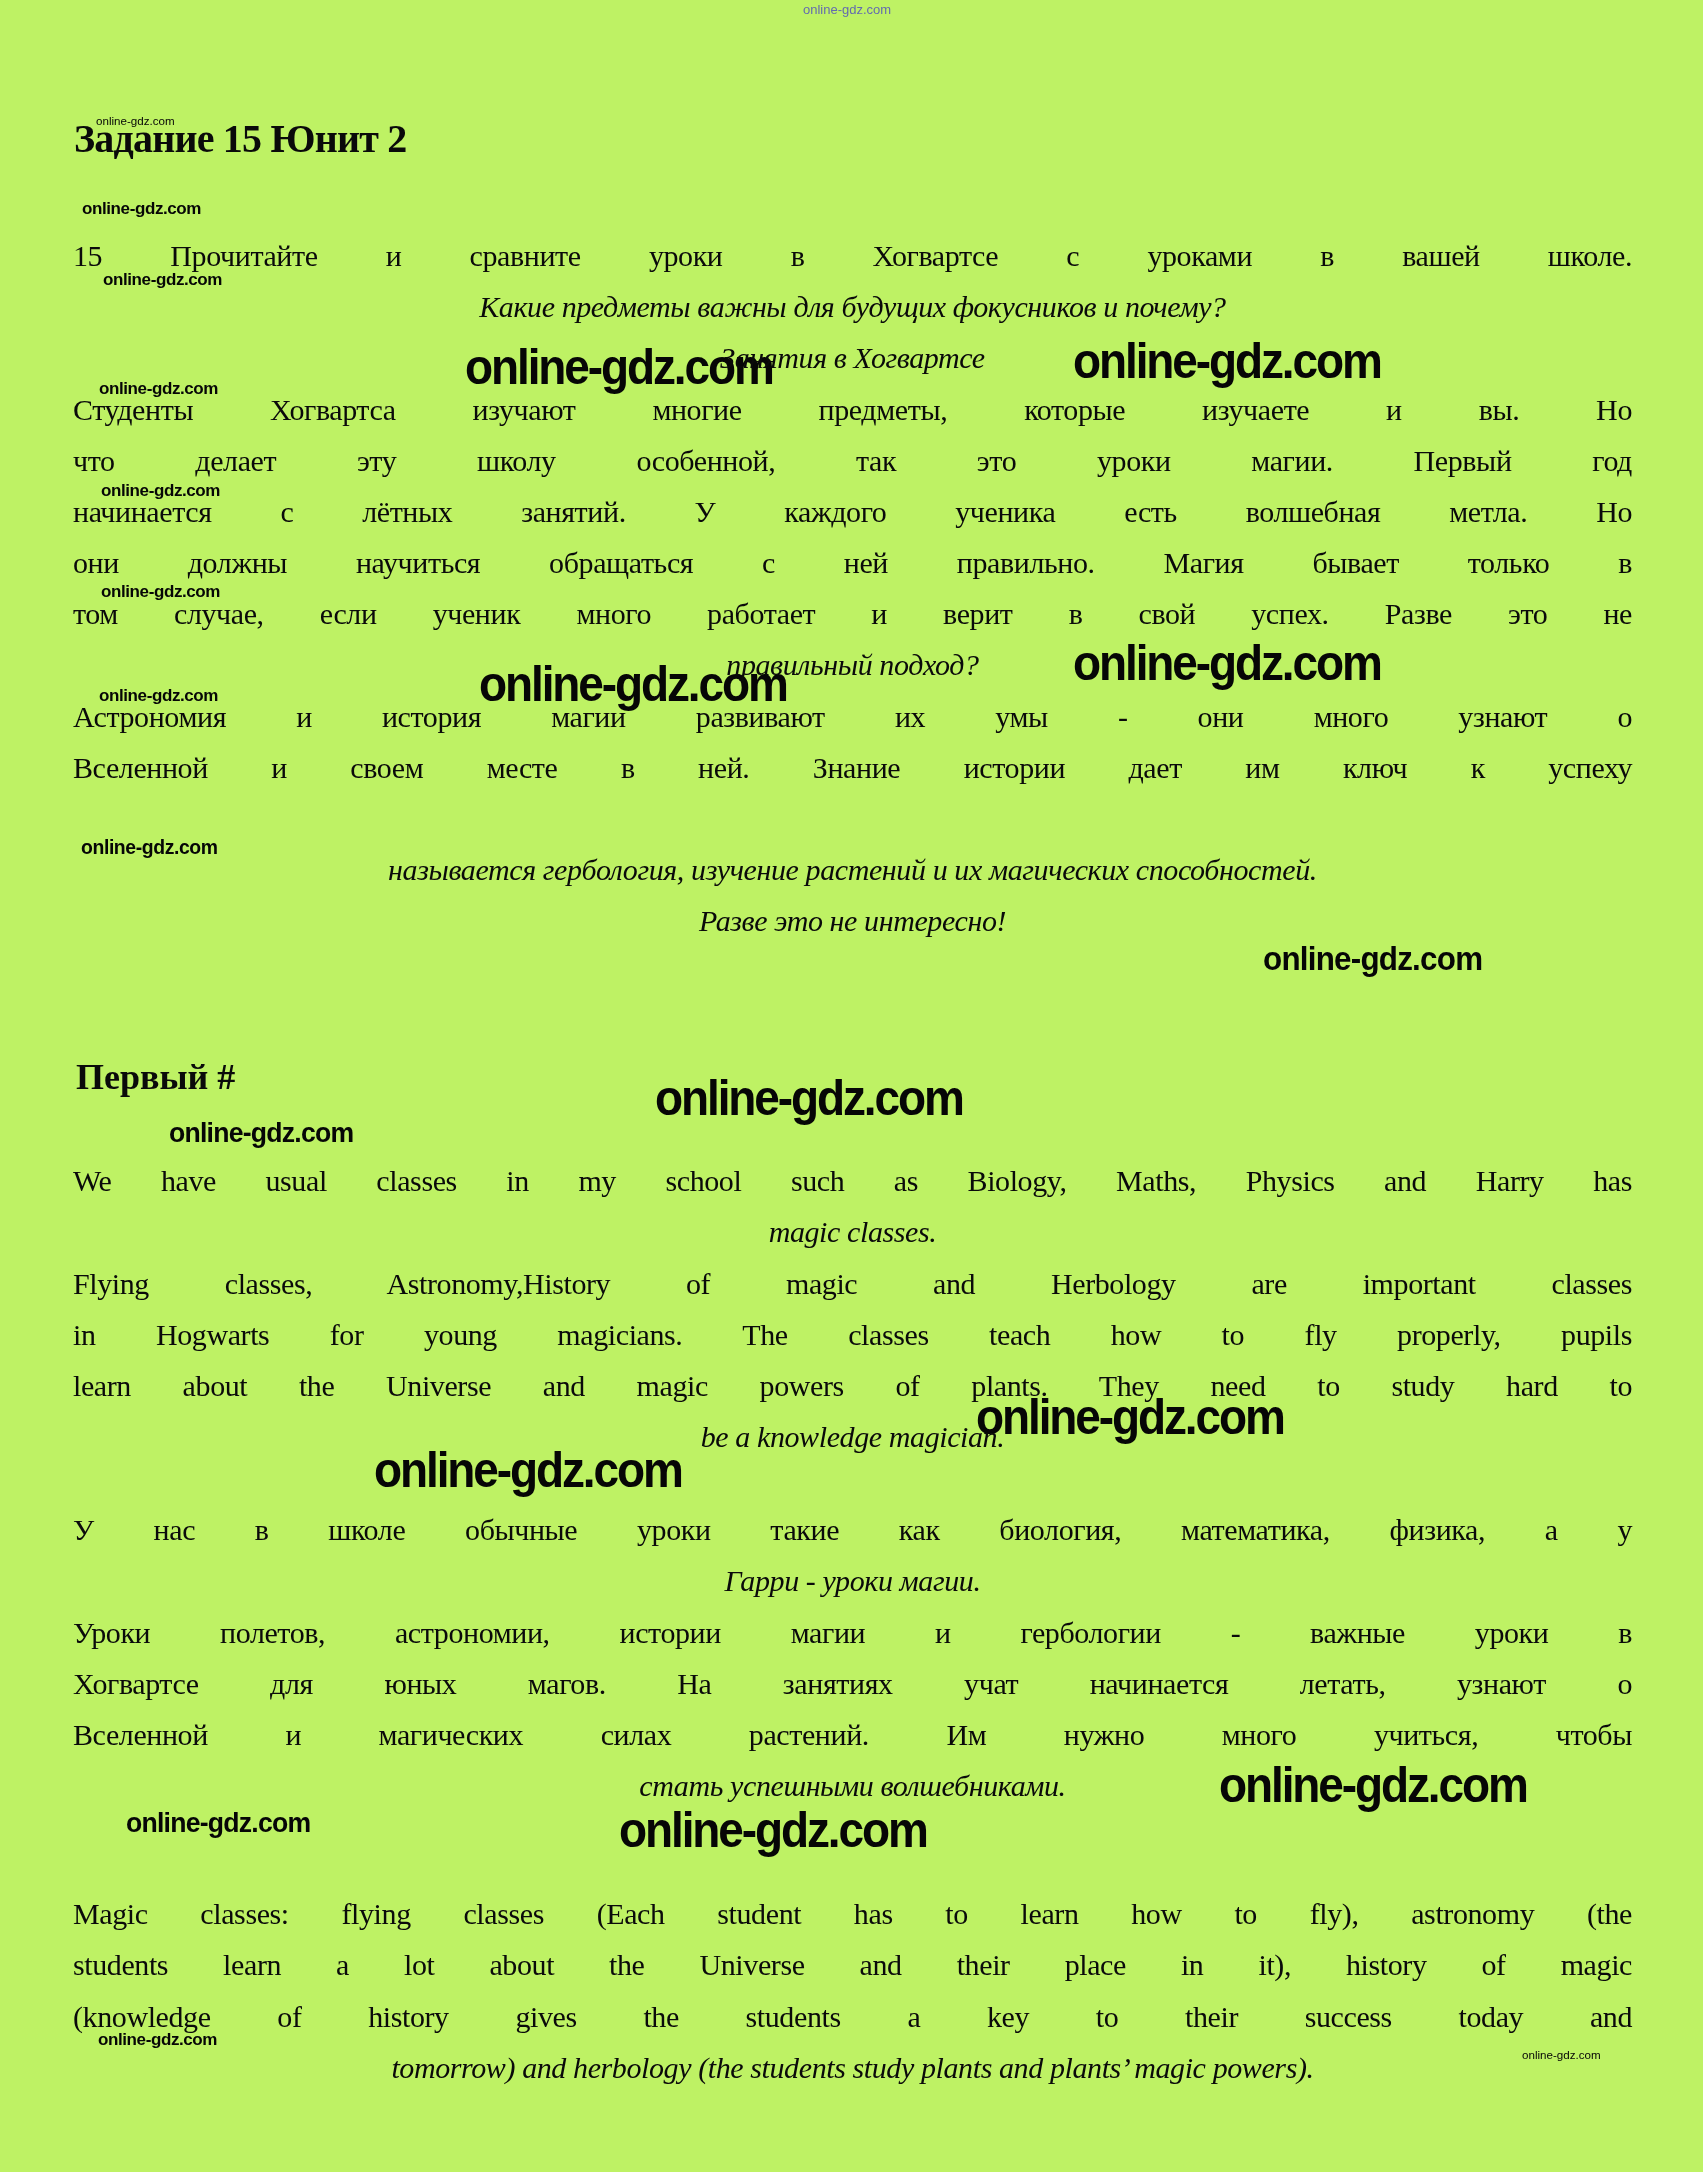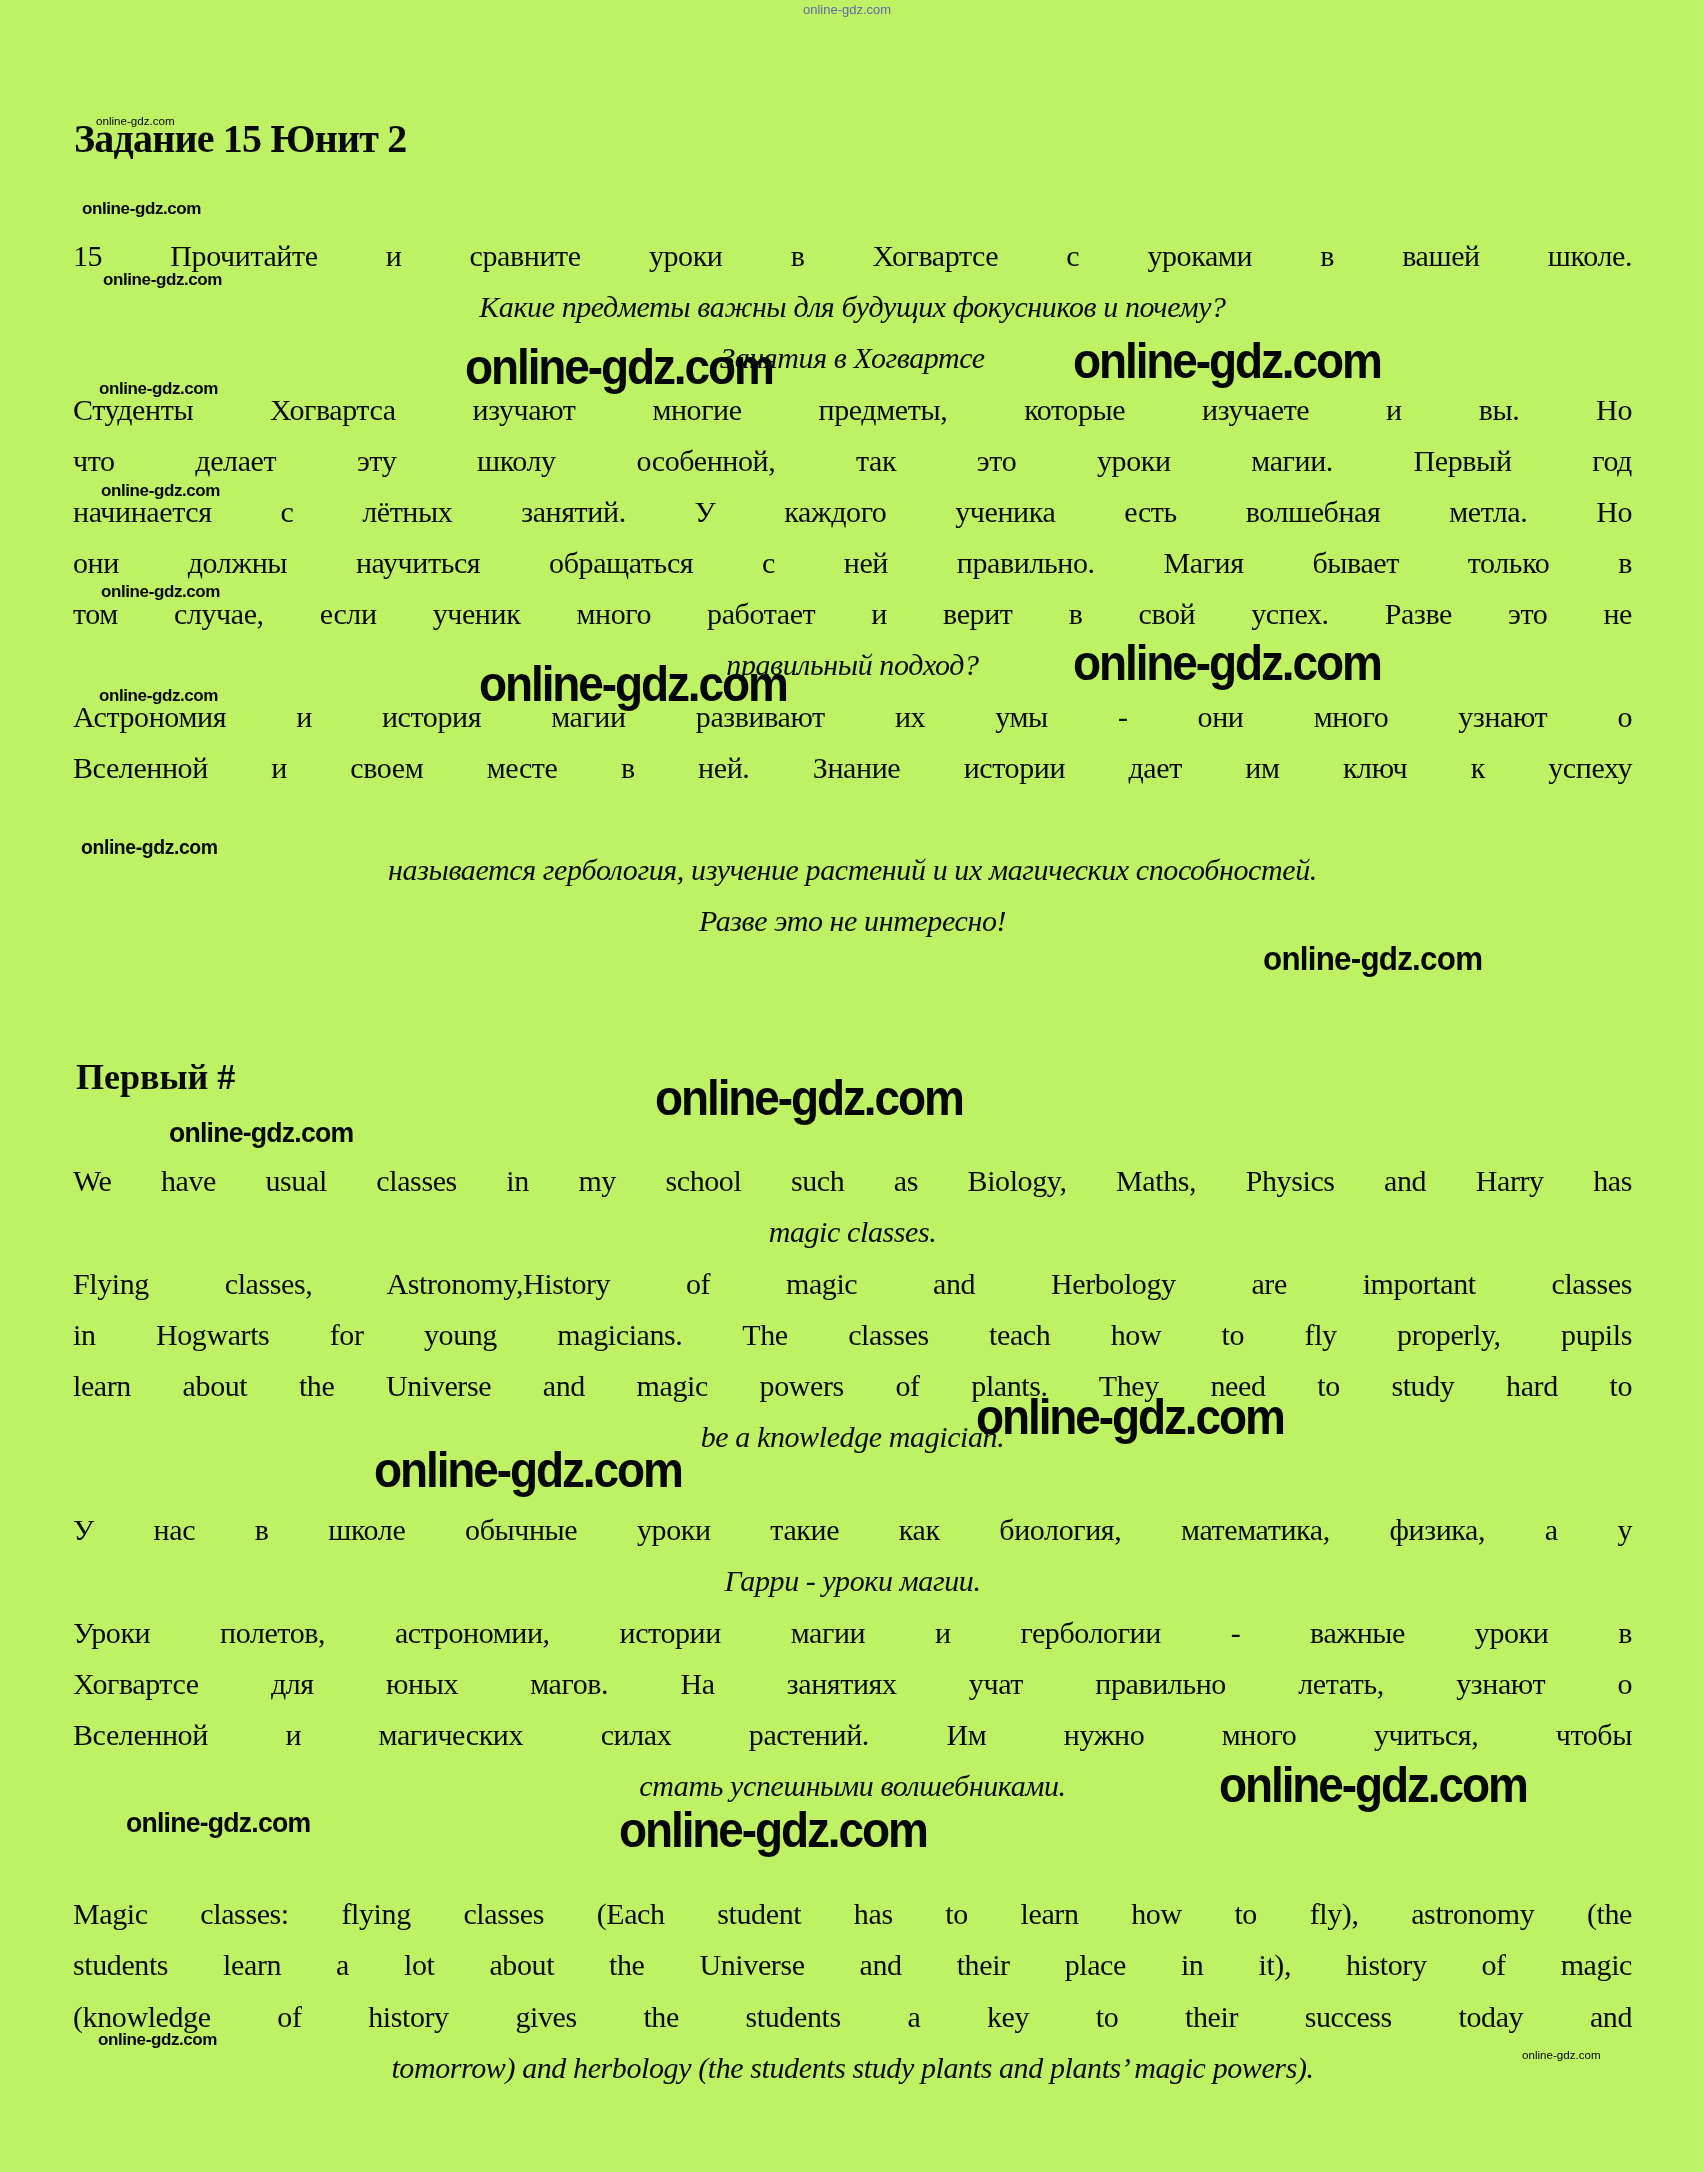--- a/index.html
+++ b/index.html
@@ -126,21 +126,21 @@
   <div class="tl j" style="top:1160px;">We have usual classes in my school such as Biology, Maths, Physics and Harry has</div>
   <div class="tl n" style="top:1211px;">magic classes.</div>
   <div class="tl j" style="top:1263px;">Flying classes, Astronomy,History of magic and Herbology are important classes</div>
   <div class="tl j" style="top:1314px;">in Hogwarts for young magicians. The classes teach how to fly properly, pupils</div>
   <div class="tl j" style="top:1365px;">learn about the Universe and magic powers of plants. They need to study hard to</div>
   <div class="tl n" style="top:1416px;">be a knowledge magician.</div>
 
   <div class="tl j" style="top:1509px;">У нас в школе обычные уроки такие как биология, математика, физика, а у</div>
   <div class="tl n" style="top:1560px;">Гарри - уроки магии.</div>
   <div class="tl j" style="top:1612px;">Уроки полетов, астрономии, истории магии и гербологии - важные уроки в</div>
-  <div class="tl j" style="top:1663px;">Хогвартсе для юных магов. На занятиях учат правильно летать, узнают о</div>
+  <div class="tl j" style="top:1663px;">Хогвартсе для юных магов. На занятиях учат начинается летать, узнают о</div>
   <div class="tl j" style="top:1714px;">Вселенной и магических силах растений. Им нужно много учиться, чтобы</div>
   <div class="tl n" style="top:1765px;">стать успешными волшебниками.</div>
 
   <div class="tl j" style="top:1893px;">Magic classes: flying classes (Each student has to learn how to fly), astronomy (the</div>
   <div class="tl j" style="top:1944px;">students learn a lot about the Universe and their place in it), history of magic</div>
   <div class="tl j" style="top:1996px;">(knowledge of history gives the students a key to their success today and</div>
   <div class="tl n" style="top:2047px;">tomorrow) and herbology (the students study plants and plants’ magic powers).</div>
 
 </div>
 

